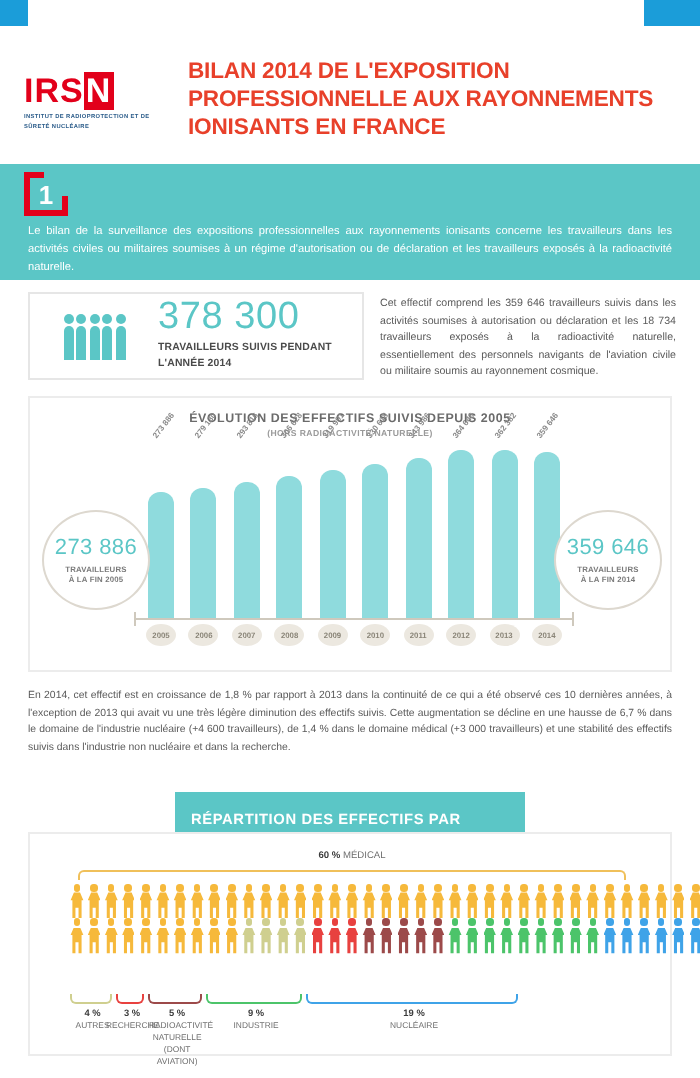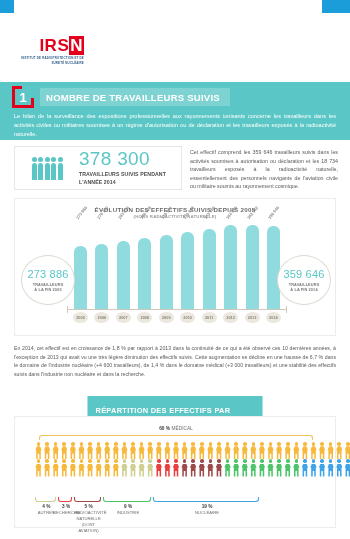--- a/index.html
+++ b/index.html
@@ -10,21 +10,21 @@
     overflow:hidden;
   }
   .page { position:relative; width:350px; height:539px; background:#fff; }
 
   
   .topbar { position:absolute; top:0; left:0; width:350px; height:13px; background:#1b9dd9; }
   .topbar-notch { position:absolute; top:0; left:14px; width:308px; height:13px; background:#ffffff; }
 
   
   .header { position:absolute; top:26px; left:0; width:350px; height:50px; display:flex; align-items:center; padding:0 12px; }
-  .logo { width:72px; flex:0 0 72px;text-align:right; }
+  .logo { width:72px; flex:0 0 72px; }
   .logo-word { font-family:"Liberation Sans", sans-serif; font-weight:bold; font-size:17px; letter-spacing:0.5px; color:#e2001a; line-height:1; }
   .logo-word .nbox { background:#e2001a; color:#fff; padding:0 1px; }
   .logo-sub { margin-top:2px; font-size:2.9px; line-height:1.5; color:#2b5c8a; font-weight:bold; letter-spacing:0.2px; text-transform:uppercase; }
   .header-title { margin-left:10px; color:#e8402a; font-weight:bold; font-size:11.3px; line-height:1.22; letter-spacing:-0.1px; text-transform:uppercase; }
 
   
   .sec1 { position:absolute; top:82px; left:0; width:350px; height:58px; background:#5bc6c6; }
   .num-badge { position:absolute; top:86px; left:12px; width:22px; height:22px; }
   .num-badge .frame { position:absolute; inset:0; border:3px solid #e2001a; }
   .num-badge .cut { position:absolute; top:-1px; right:-1px; width:13px; height:13px; background:#5bc6c6; }
@@ -103,30 +103,28 @@
 
   <div class="topbar">
     <div class="topbar-notch"></div>
   </div>
 
   <div class="header">
     <div class="logo">
       <div class="logo-word"><span>IRS</span><span class="nbox">N</span></div>
       <div class="logo-sub">INSTITUT DE RADIOPROTECTION ET DE SÛRETÉ NUCLÉAIRE</div>
     </div>
+    <div class="header-title">BILAN 2014 DE L'EXPOSITION PROFESSIONNELLE AUX RAYONNEMENTS IONISANTS EN FRANCE</div>
   </div>
 
   <div class="sec1"></div>
   <div class="num-badge">
     <div class="frame"></div>
     <div class="cut"></div>
     <div class="digit">1</div>
-  </div>
-  <div class="sec1-title">
-    <span>NOMBRE DE TRAVAILLEURS SUIVIS</span>
   </div>
   <div class="sec1-body">Le bilan de la surveillance des expositions professionnelles aux rayonnements ionisants concerne les travailleurs dans les activités civiles ou militaires soumises à un régime d'autorisation ou de déclaration et les travailleurs exposés à la radioactivité naturelle.</div>
 
   <div class="statcard">
     <div class="people-ico">
       <div class="heads">
         <i></i>
           <i></i>
           <i></i>
           <i></i>

